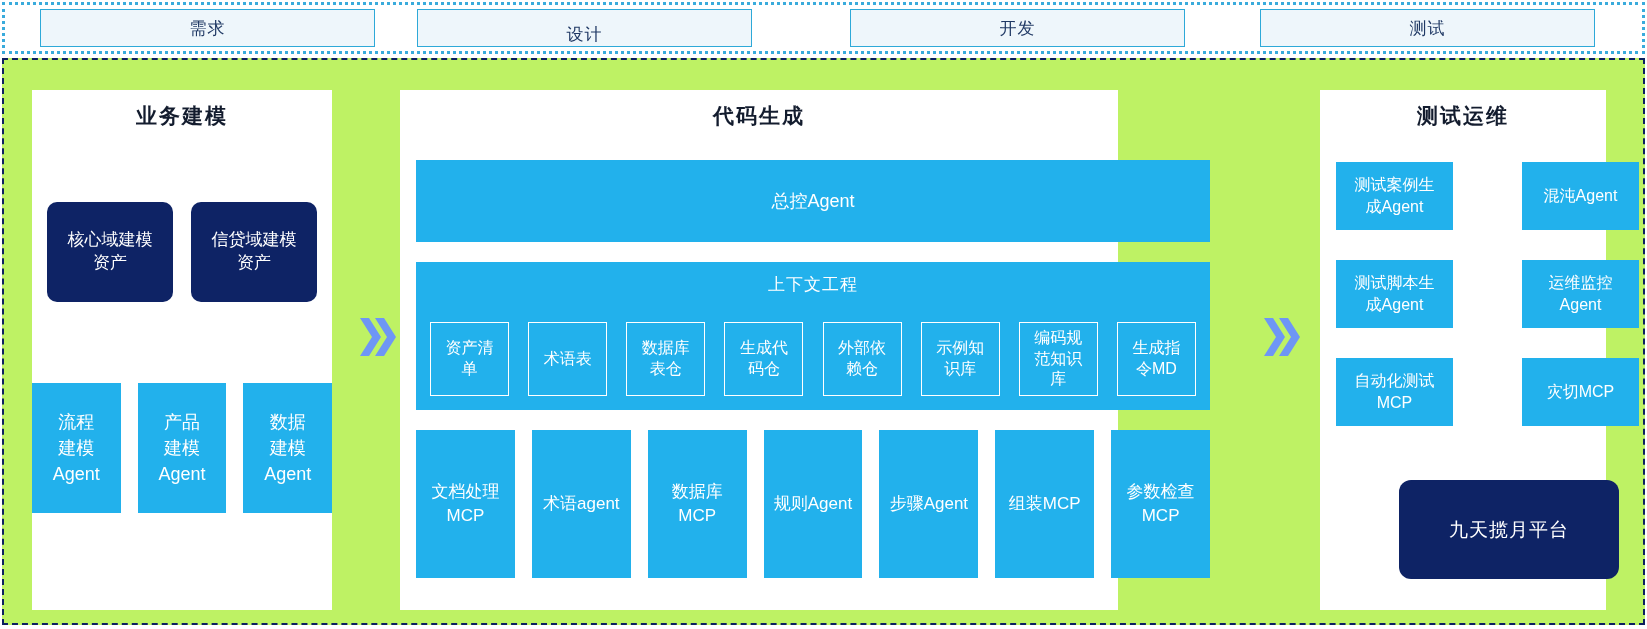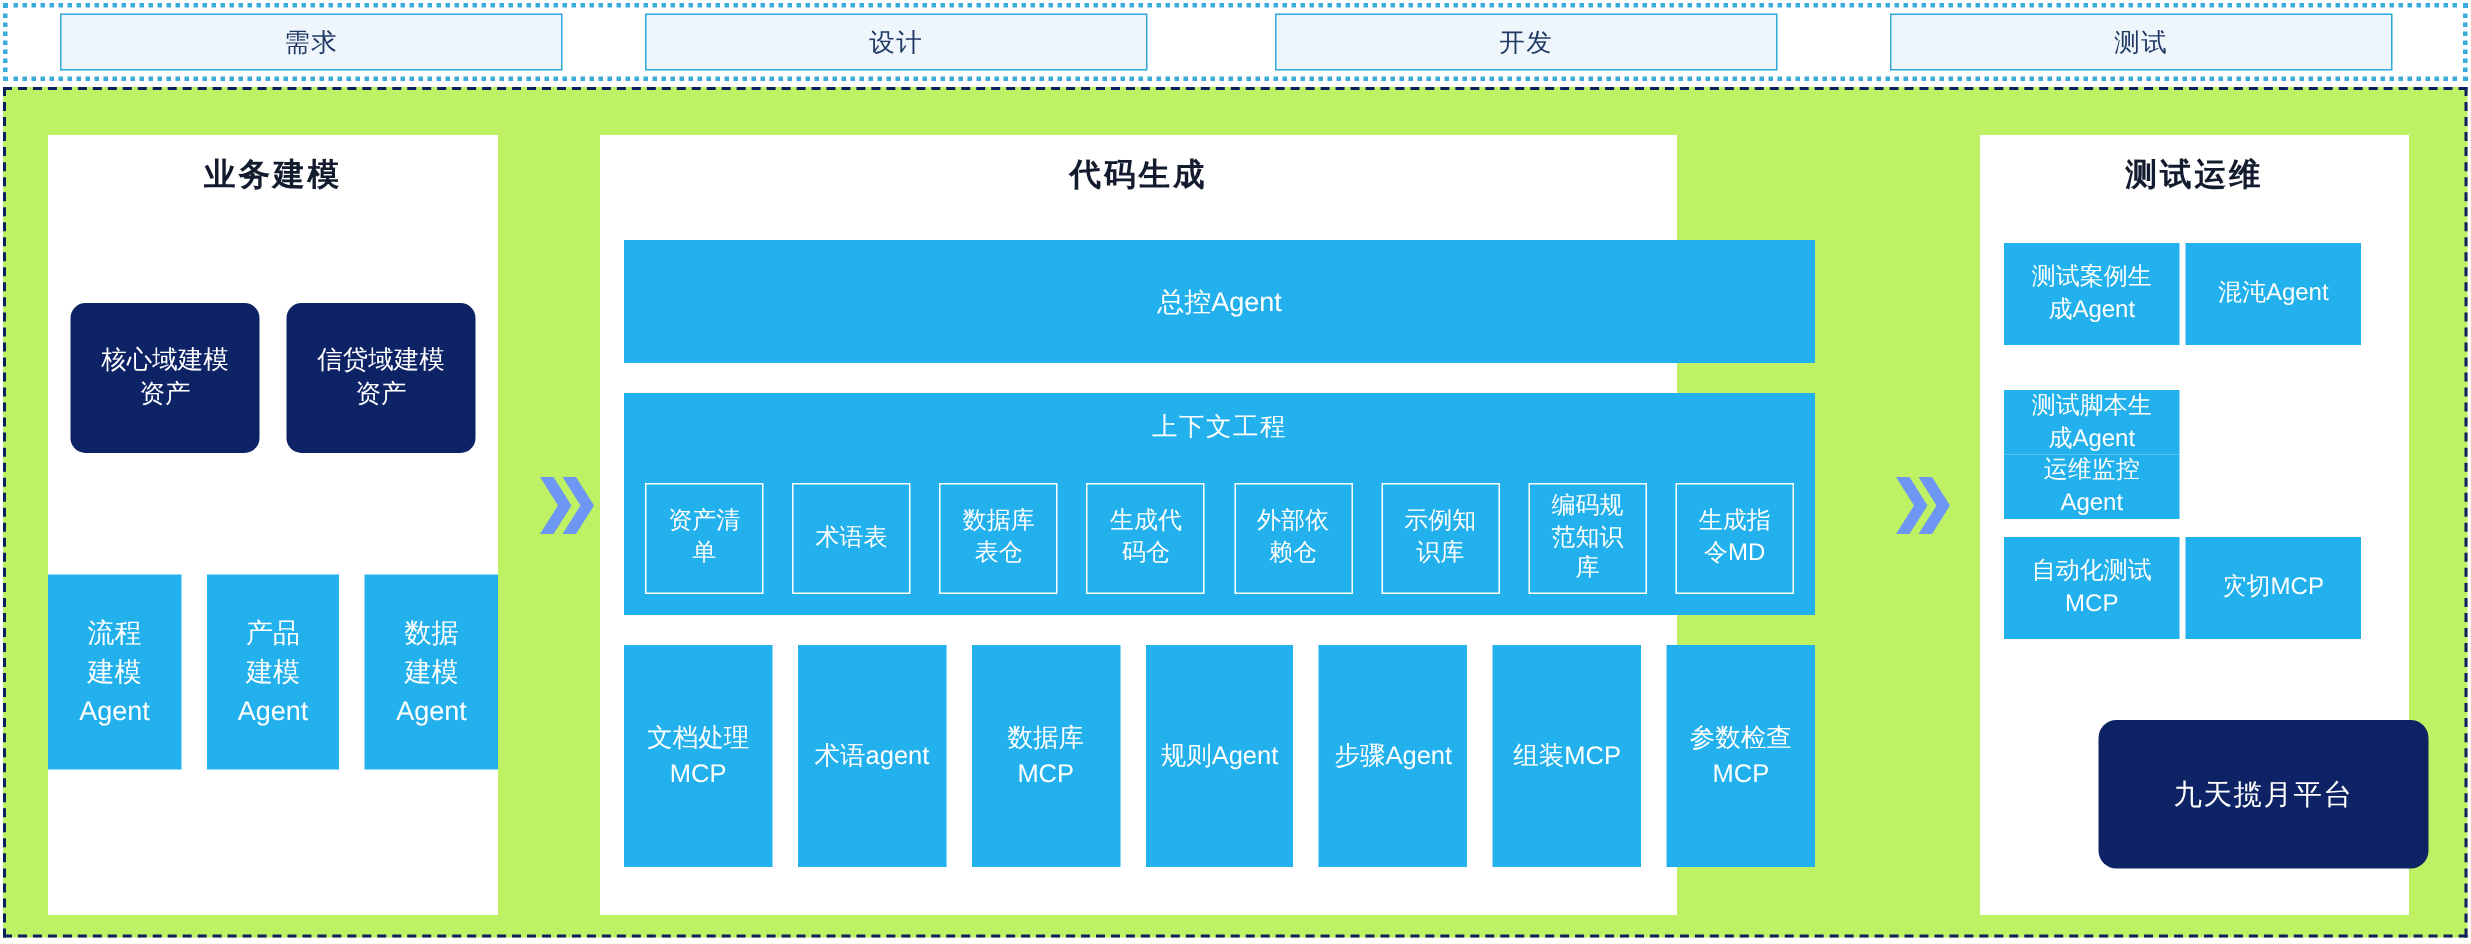--- a/index.html
+++ b/index.html
@@ -14,21 +14,21 @@
   .phase-strip {
     position: absolute; left: 2px; top: 2px; width: 1643px; height: 52px;
     background: #ffffff; border: 3px dotted #39abdc;
   }
   .phase-box {
     position: absolute; top: 4px; width: 335px; height: 38px;
     background: #eef6fb; border: 1px solid #2ea9d8;
     display: flex; align-items: center; justify-content: center;
     color: #1f3864; font-size: 17px; font-weight: 500; letter-spacing: 1px;
   }
-  .phase-1 { left: 35px; } .phase-2 { left: 425px; }
+  .phase-1 { left: 35px; } .phase-2 { left: 412px; align-items: flex-end; }
   .phase-3 { left: 845px; } .phase-4 { left: 1255px; }
 
   
   .main {
     position: absolute; left: 2px; top: 58px; width: 1643px; height: 567px;
     background: #bef264; border: 2px dashed #0c1f5e;
   }
   .panel { position: absolute; top: 30px; height: 520px; background: #ffffff; }
   .panel-title {
     display: block; text-align: center; padding-top: 12px;
@@ -85,24 +85,24 @@
   }
   .tools-row {
     position: absolute; left: 16px; top: 340px; width: 794px; height: 148px;
     display: flex; justify-content: space-between; gap: 17px;
   }
   .tools-row .cyan-box { flex: 1; height: 148px; font-size: 17px; line-height: 1.4; }
 
   
   .panel-testops { left: 1316px; width: 286px; }
   .t-row {
-    position: absolute; left: 16px; width: 238px; height: 68px;
+    position: absolute; left: 16px; width: 303px; height: 68px;
     display: flex; justify-content: space-between;
   }
-  .t-row-1 { top: 72px; } .t-row-2 { top: 170px; flex-direction: column; } .t-row-3 { top: 268px; }
+  .t-row-1 { top: 72px; } .t-row-2 { top: 170px; } .t-row-3 { top: 268px; }
   .t-row .cyan-box { width: 117px; height: 68px; font-size: 16px; line-height: 1.35; }
   .platform-box {
     position: absolute; left: 35px; top: 390px; width: 220px; height: 99px;
     background: #0e2365; border-radius: 12px; color: #ffffff; font-size: 19px;
     letter-spacing: 1px;
     display: flex; align-items: center; justify-content: center; margin-left: 44px;
   }
 </style>
 </head>
 <body>

